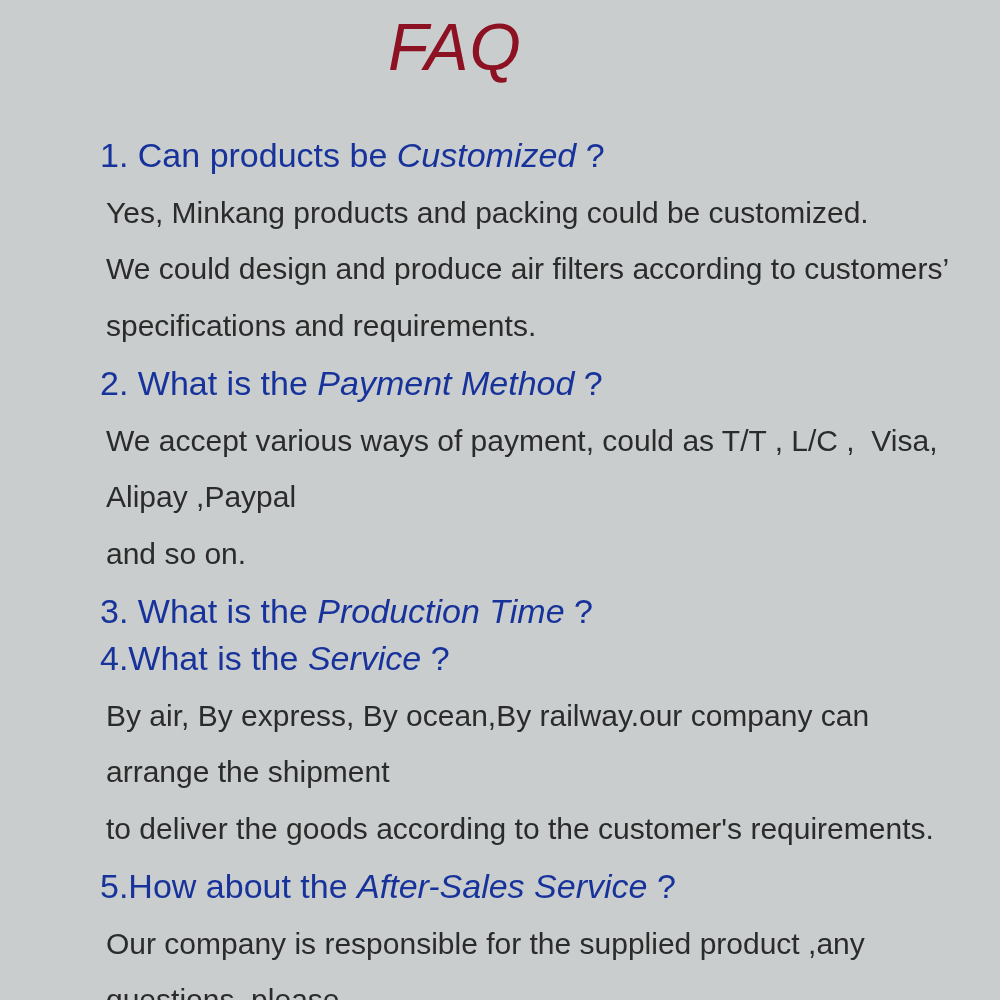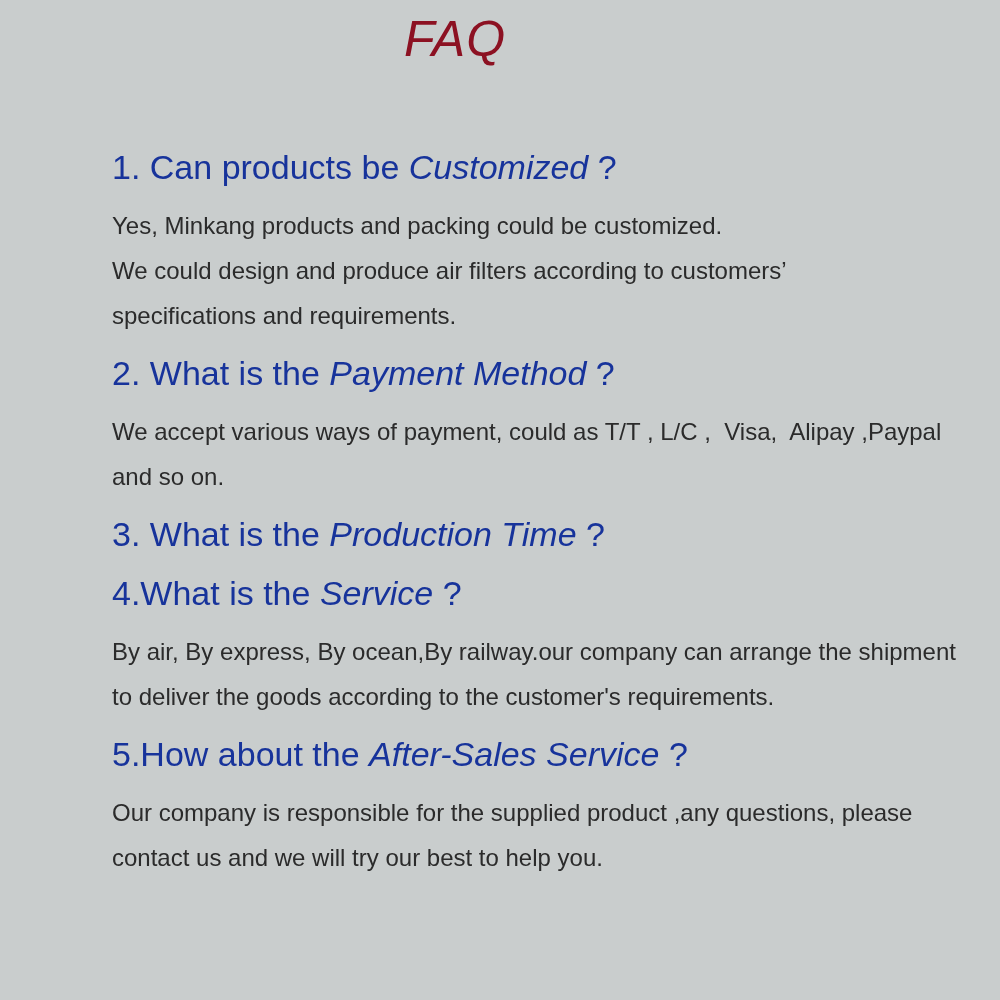--- a/index.html
+++ b/index.html
@@ -27,21 +27,21 @@
     position: relative;
     height: 132px;
   }
 
   .faq-title {
     position: absolute;
     left: 0;
     top: 14px;
     width: 1000px;
     text-align: center;
-    font-size: 50px;
+    font-size: 66px;
     font-style: italic;
     font-weight: 400;
     color: #8c1122;
     letter-spacing: 1px;
     line-height: 1;
     padding-right: 90px;
     box-sizing: border-box;
   }
 
   
@@ -86,33 +86,33 @@
   .qa-block {
     margin-bottom: 0;
   }
 
   .question {
     color: #17339b;
     font-size: 34px;
     font-weight: 400;
     line-height: 1.38;
     white-space: nowrap;
-    margin: 12px;
+    margin: 0;
     padding: 0;
   }
   .question .em {
     font-style: italic;
   }
 
   .answer {
     color: #2b2b2b;
-    font-size: 24px;
+    font-size: 30px;
     font-weight: 400;
     line-height: 1.88;
-    margin: 12px;
+    margin: 6px;
     padding: 0;
     white-space: pre-wrap;
   }
 </style>
 </head>
 <body>
 
 <div class="page">
 
   <div class="header">

